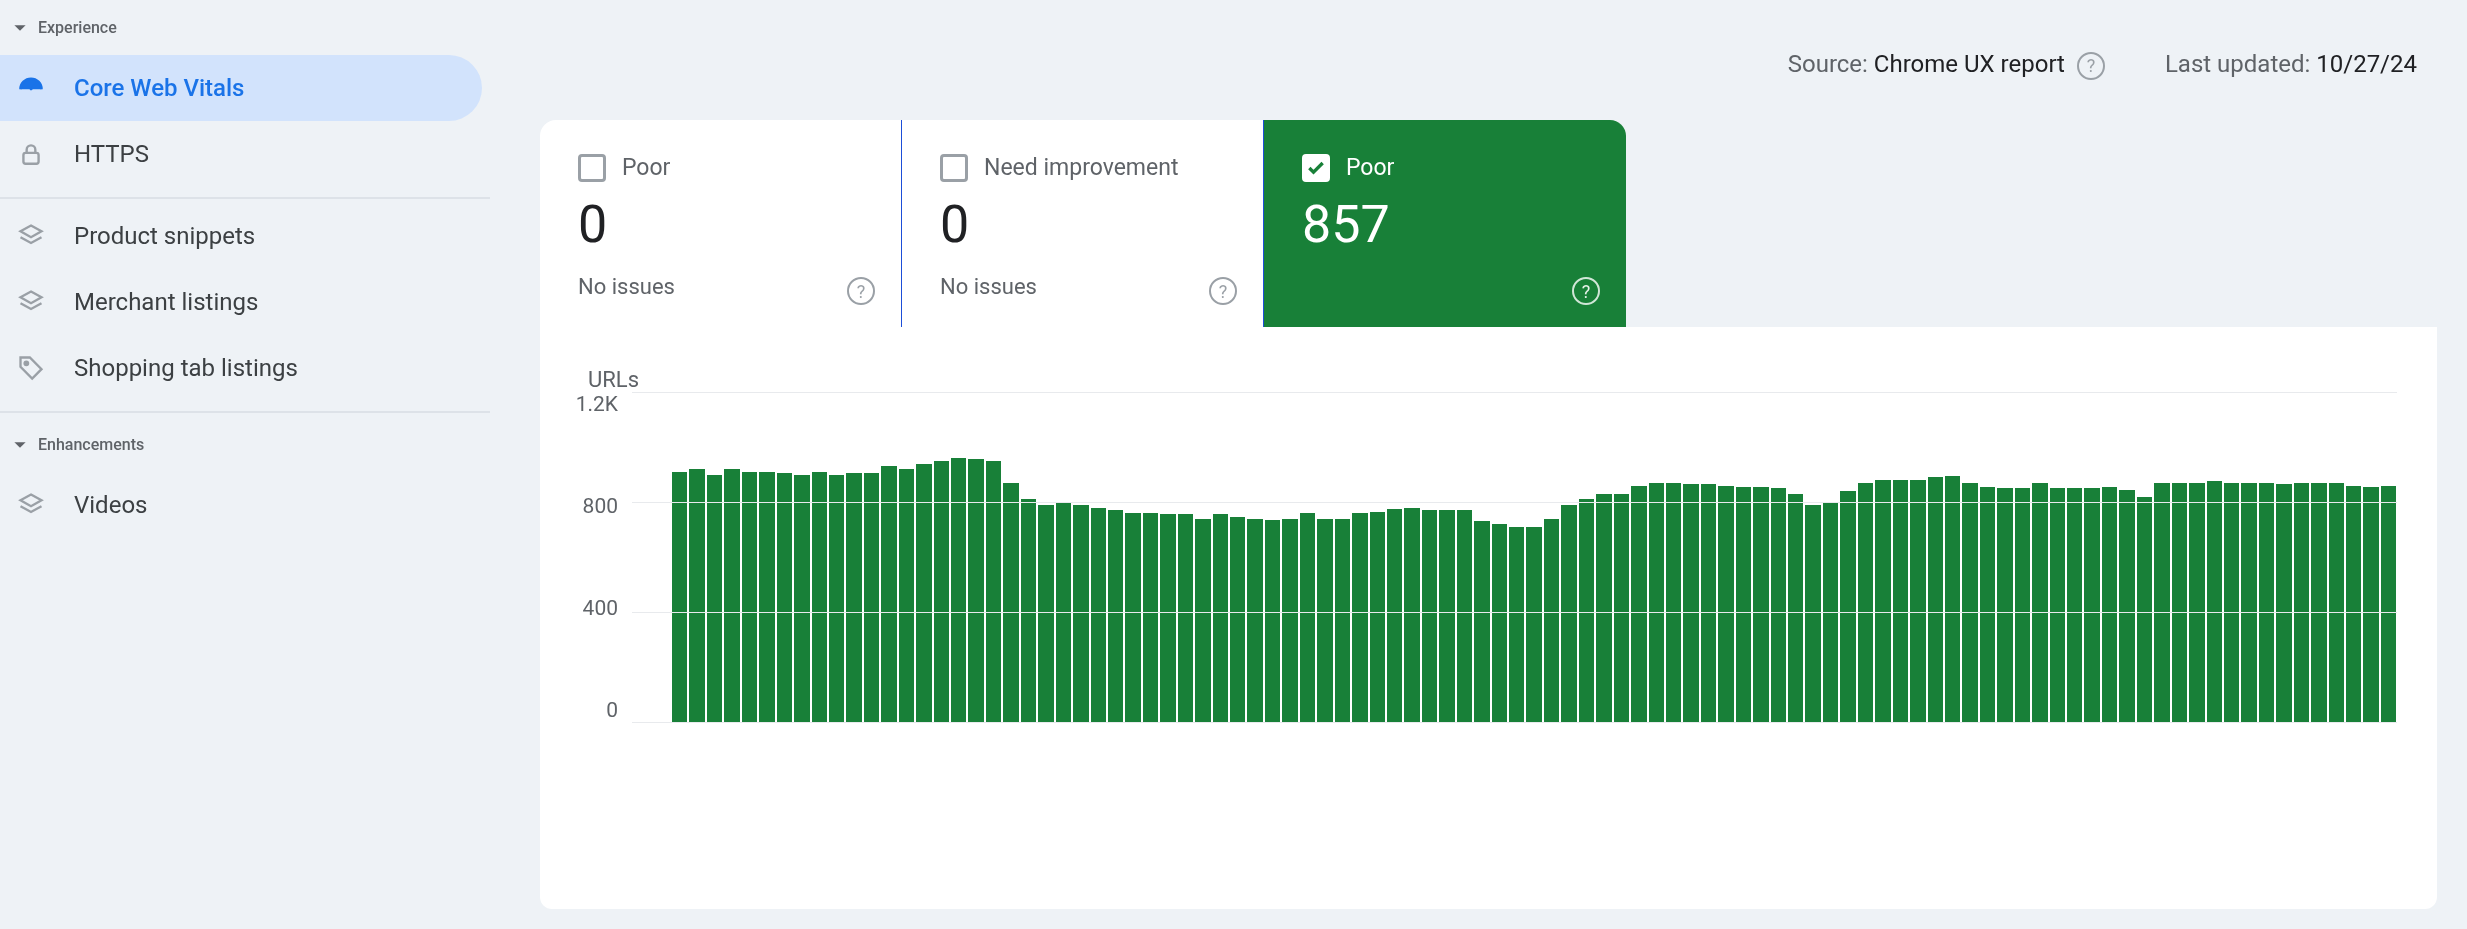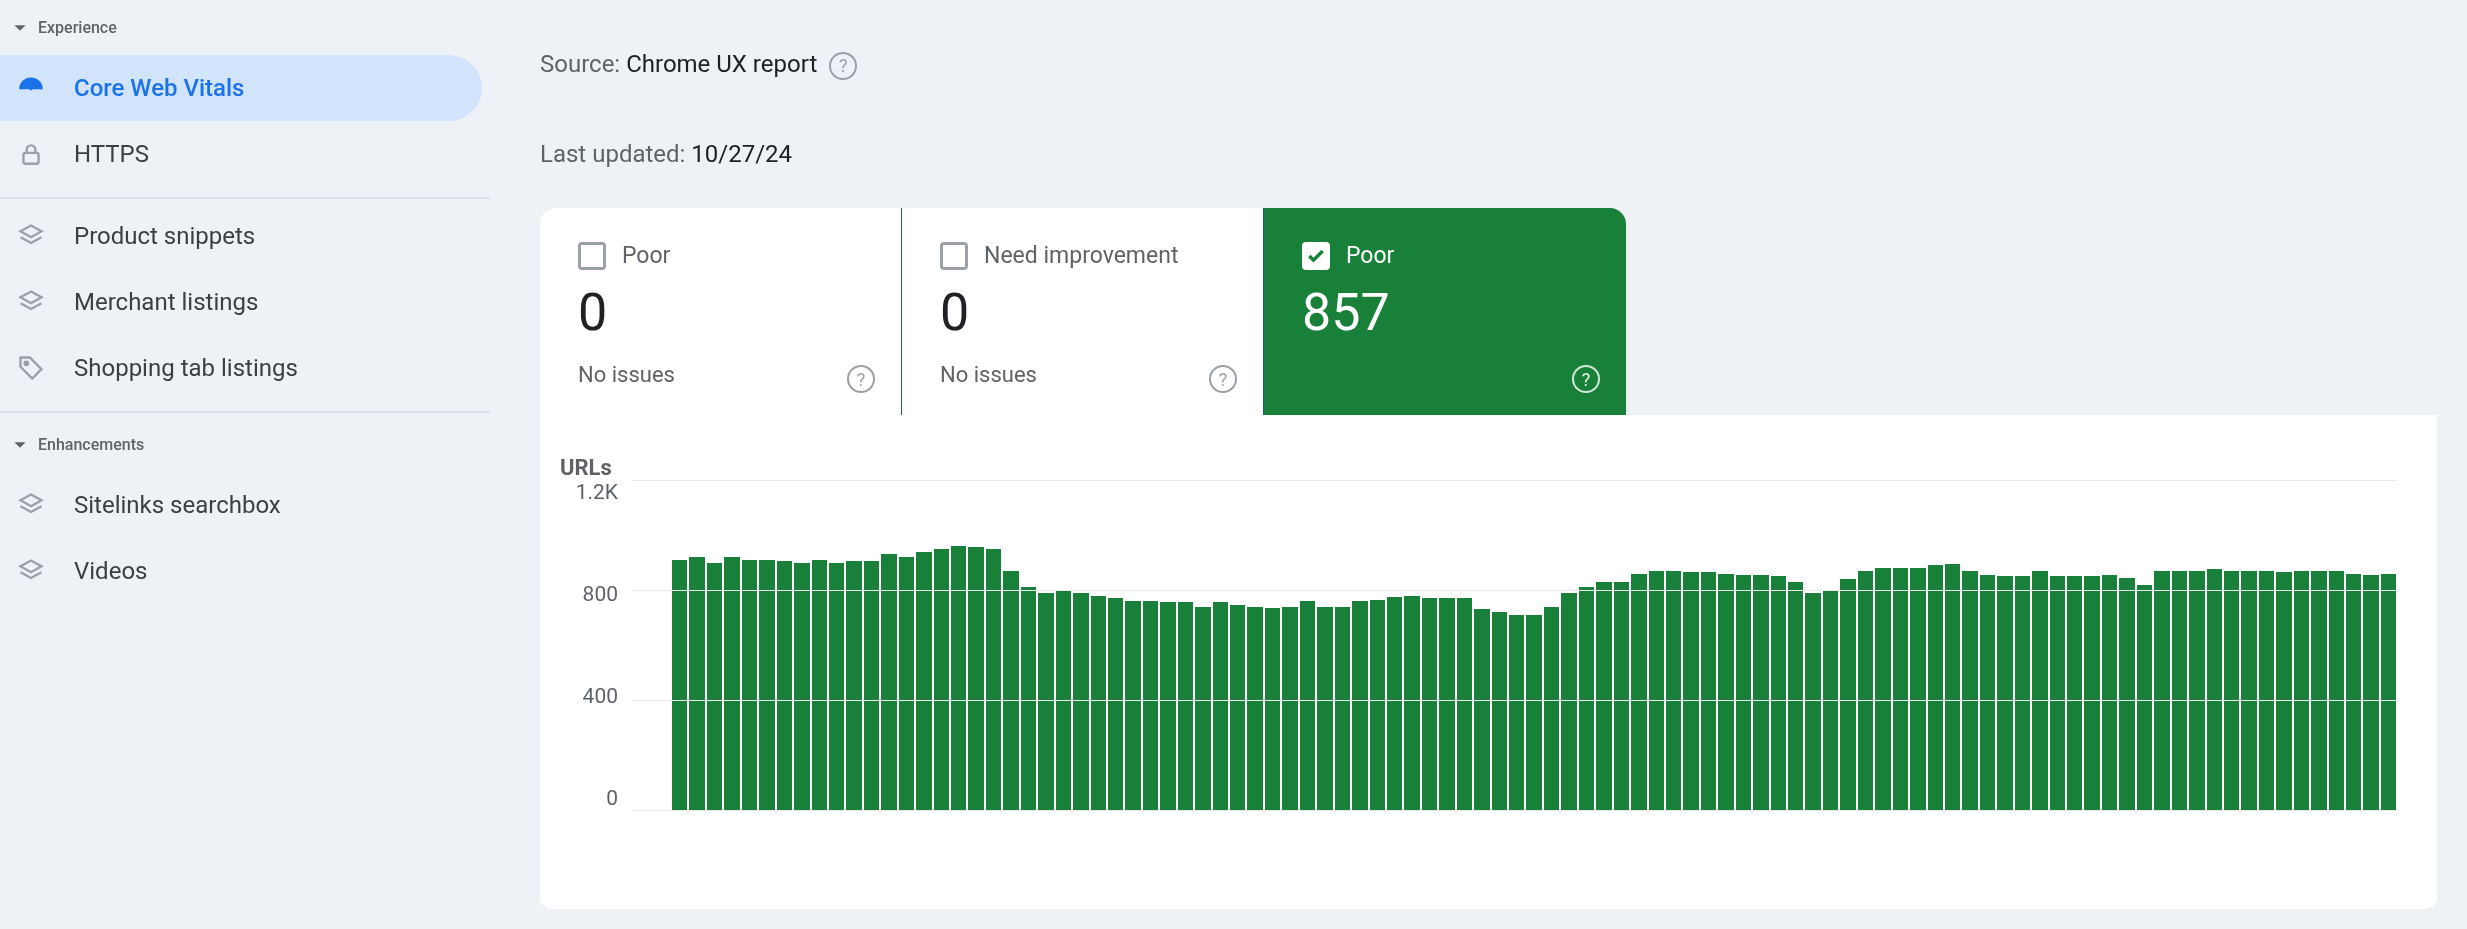--- a/index.html
+++ b/index.html
@@ -68,26 +68,25 @@
 
 
 .main {
   flex: 1;
   padding: 0 30px 20px 50px;
   display: flex;
   flex-direction: column;
 }
 .meta-row {
   display: flex;
-  justify-content: flex-start;
+  justify-content: flex-end;
   gap: 60px;
   font-size: 24px;
   color: #5f6368;
   padding: 50px 20px 40px 0;
-  flex-direction: column;
 }
 .meta-row .meta-value { color: #202124; }
 .meta-row .help-inline {
   display: inline-flex;
   vertical-align: middle;
   margin-left: 6px;
 }
 
 
 .cards {
@@ -155,21 +154,21 @@
 .chart-wrap {
   background: #fff;
   border-radius: 0 0 12px 12px;
   padding: 40px 40px 30px 20px;
   margin-top: 0;
   flex: 1;
 }
 .chart-title {
   font-size: 22px;
   color: #5f6368;
-  font-weight: bold;
+  margin-left: 28px;
 }
 .chart-area {
   display: flex;
   height: 360px;
 }
 .y-axis {
   display: flex;
   flex-direction: column;
   justify-content: space-between;
   align-items: flex-end;
@@ -295,29 +294,20 @@
 
   <hr class="nav-divider">
 
   <div class="nav-section-header">
     <span class="chevron">
       <svg width="14" height="14" viewBox="0 0 10 10">
           <path d="M1 3 L5 7 L9 3" fill="#5f6368"></path>
         </svg>
     </span>
     <span>Enhancements</span>
-  </div>
-  <div class="nav-item">
-    <span class="nav-icon">
-      <svg width="28" height="28" viewBox="0 0 24 24" fill="none" stroke="#9aa0a6" stroke-width="2">
-          <path d="M12 3l9 5-9 5-9-5 9-5z"></path>
-          <path d="M3 13l9 5 9-5"></path>
-        </svg>
-    </span>
-    <span>Sitelinks searchbox</span>
   </div>
   <div class="nav-item">
     <span class="nav-icon">
       <svg width="28" height="28" viewBox="0 0 24 24" fill="none" stroke="#9aa0a6" stroke-width="2">
           <path d="M12 3l9 5-9 5-9-5 9-5z"></path>
           <path d="M3 13l9 5 9-5"></path>
         </svg>
     </span>
     <span>Videos</span>
   </div>

